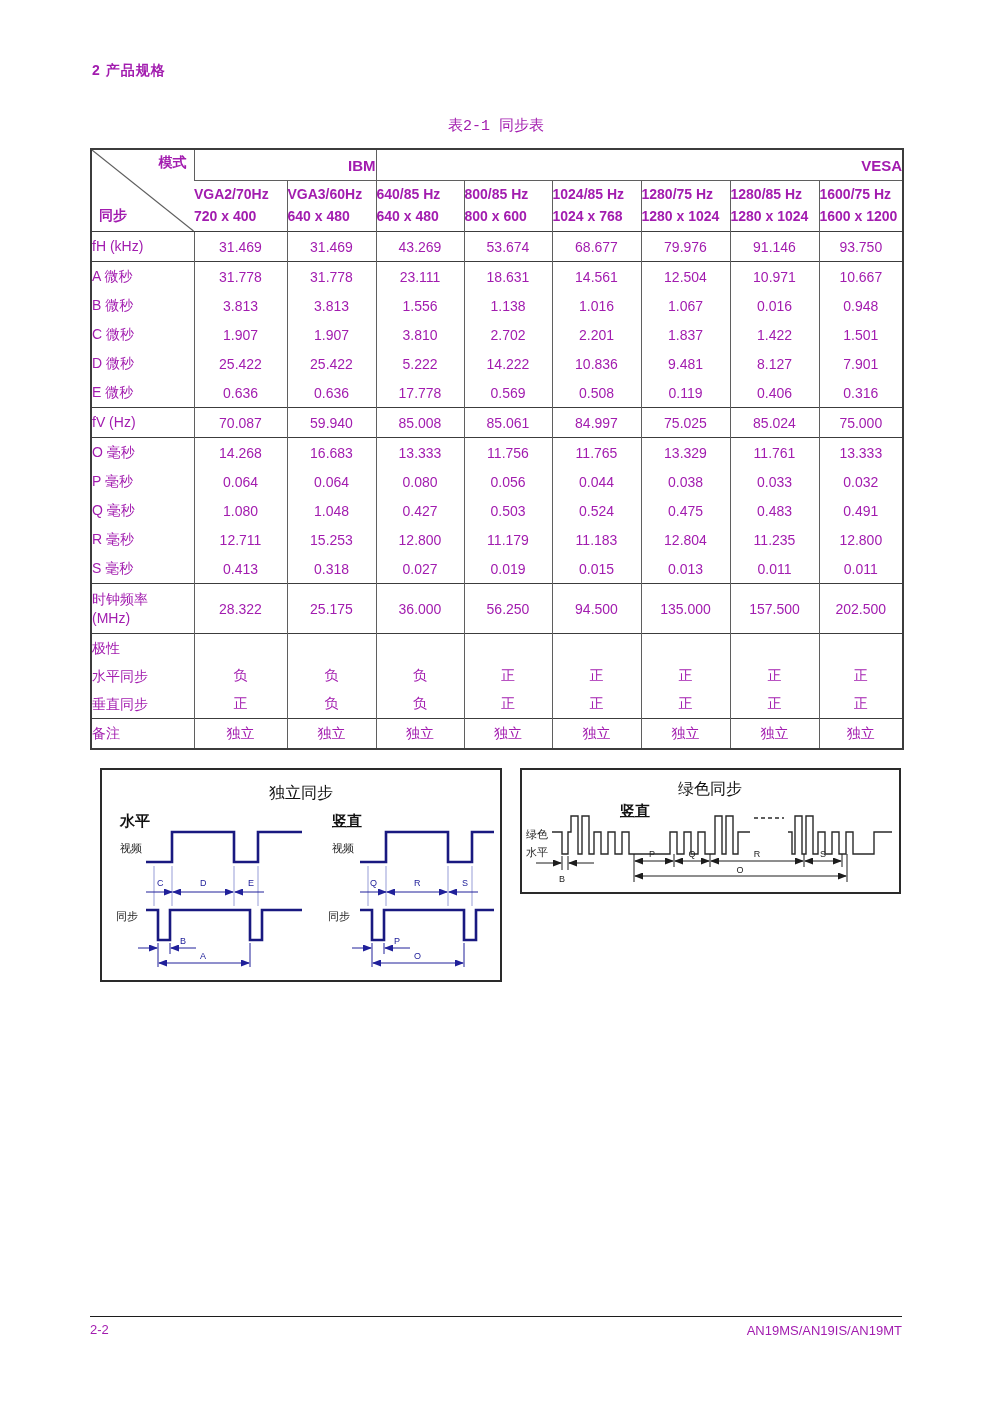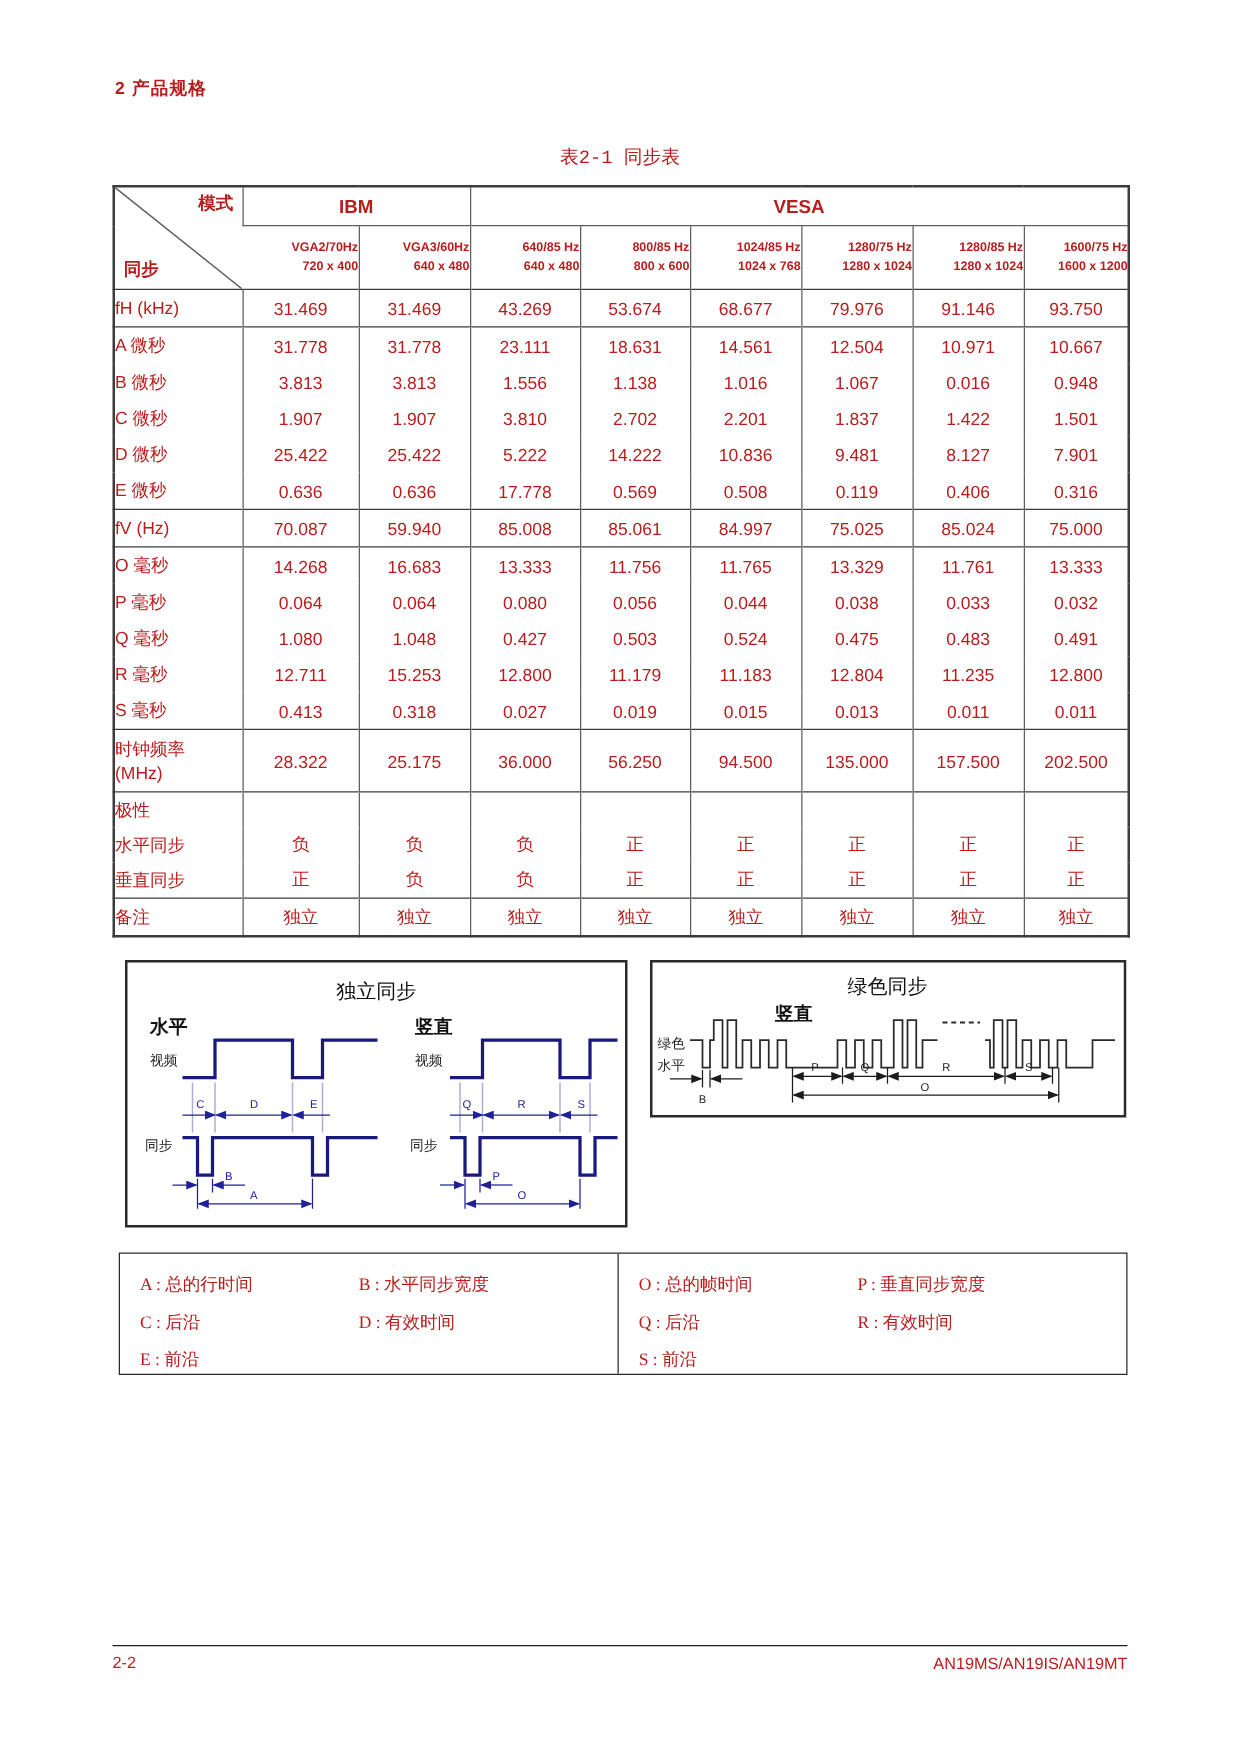--- a/index.html
+++ b/index.html
@@ -1,30 +1,30 @@
 <!DOCTYPE html>
 <html><head>
 <meta charset="utf-8">
 <style>
   html,body{margin:0;padding:0;background:#e8e8e8;}
   .page{position:relative;width:992px;height:1404px;background:#ffffff;margin:0 auto;
-        font-family:"Liberation Sans","DejaVu Sans",sans-serif;color:#b91c1c;overflow:hidden;}
+        font-family:"Liberation Sans","DejaVu Sans",sans-serif;color:#a21caf;overflow:hidden;}
 
   .page-header{position:absolute;left:92px;top:62px;font-size:14px;font-weight:bold;letter-spacing:1px;}
   .table-title{position:absolute;left:90px;top:116px;width:812px;text-align:center;
                font-size:15px;font-family:Liberation Mono, monospace;}
 
   
   table.sync{position:absolute;left:90px;top:148px;width:812px;border-collapse:collapse;
              table-layout:fixed;border:2px solid #3c3c3c;padding-left:27px;}
   table.sync th,table.sync td{border-left:1px solid #5f5f5f;padding:0;margin:0;}
   table.sync th:first-child,table.sync td:first-child{border-left:none;}
   table.sync tr.rule td{border-top:1px solid #3c3c3c;}
-  th.grp{height:30px;font-size:15px;font-weight:bold;text-align:center;border-bottom:1px solid #5f5f5f;}
-  th.mode{height:50px;font-size:10px;font-weight:bold;text-align:right;line-height:1.55;vertical-align:middle;}
+  th.grp{height:30px;font-size:15px;font-weight:bold;text-align:right;border-bottom:1px solid #5f5f5f;}
+  th.mode{height:50px;font-size:14px;font-weight:bold;text-align:left;line-height:1.55;vertical-align:middle;}
   td.rowlabel{height:29px;font-size:14px;text-align:left;padding-left:10px;line-height:1.35;vertical-align:middle;}
   td.val{height:29px;font-size:14px;text-align:center;vertical-align:middle;}
   tr.tall td{height:49px;}
   tr.short td{height:28px;margin-top:26px;}
   td.cn{font-family:"Liberation Serif","DejaVu Serif",serif;}
   th.corner{position:relative;border-bottom:none;}
   .corner-top{position:absolute;top:4px;right:7px;font-size:14px;font-weight:bold;}
   .corner-bottom{position:absolute;bottom:6px;left:7px;font-size:14px;font-weight:bold;}
   .corner-svg{position:absolute;left:0;top:0;width:100%;height:100%;}
 
@@ -425,36 +425,20 @@
       </g>
       <text class="dim-label-k" x="40" y="112" text-anchor="middle">B</text>
       <text class="dim-label-k" x="130" y="87" text-anchor="middle">P</text>
       <text class="dim-label-k" x="170" y="87" text-anchor="middle">Q</text>
       <text class="dim-label-k" x="235" y="87" text-anchor="middle">R</text>
       <text class="dim-label-k" x="301" y="87" text-anchor="middle">S</text>
       <text class="dim-label-k" x="218" y="103" text-anchor="middle">O</text>
     </svg>
   </div>
 
-  <div class="legend">
-    <div class="legend-cell legend-left">
-      <span>A : 总的行时间</span>
-      <span>B : 水平同步宽度</span>
-      <span>C : 后沿</span>
-      <span>D : 有效时间</span>
-      <span>E : 前沿</span>
-    </div>
-    <div class="legend-cell legend-right">
-      <span>O : 总的帧时间</span>
-      <span>P : 垂直同步宽度</span>
-      <span>Q : 后沿</span>
-      <span>R : 有效时间</span>
-      <span>S : 前沿</span>
-    </div>
-  </div>
 
   <div class="footer-rule"></div>
   <div class="footer-page">2-2</div>
   <div class="footer-models">
     <div>AN19MS/AN19IS/AN19MT</div>
   </div>
 
 </div>
 
 </body></html>

